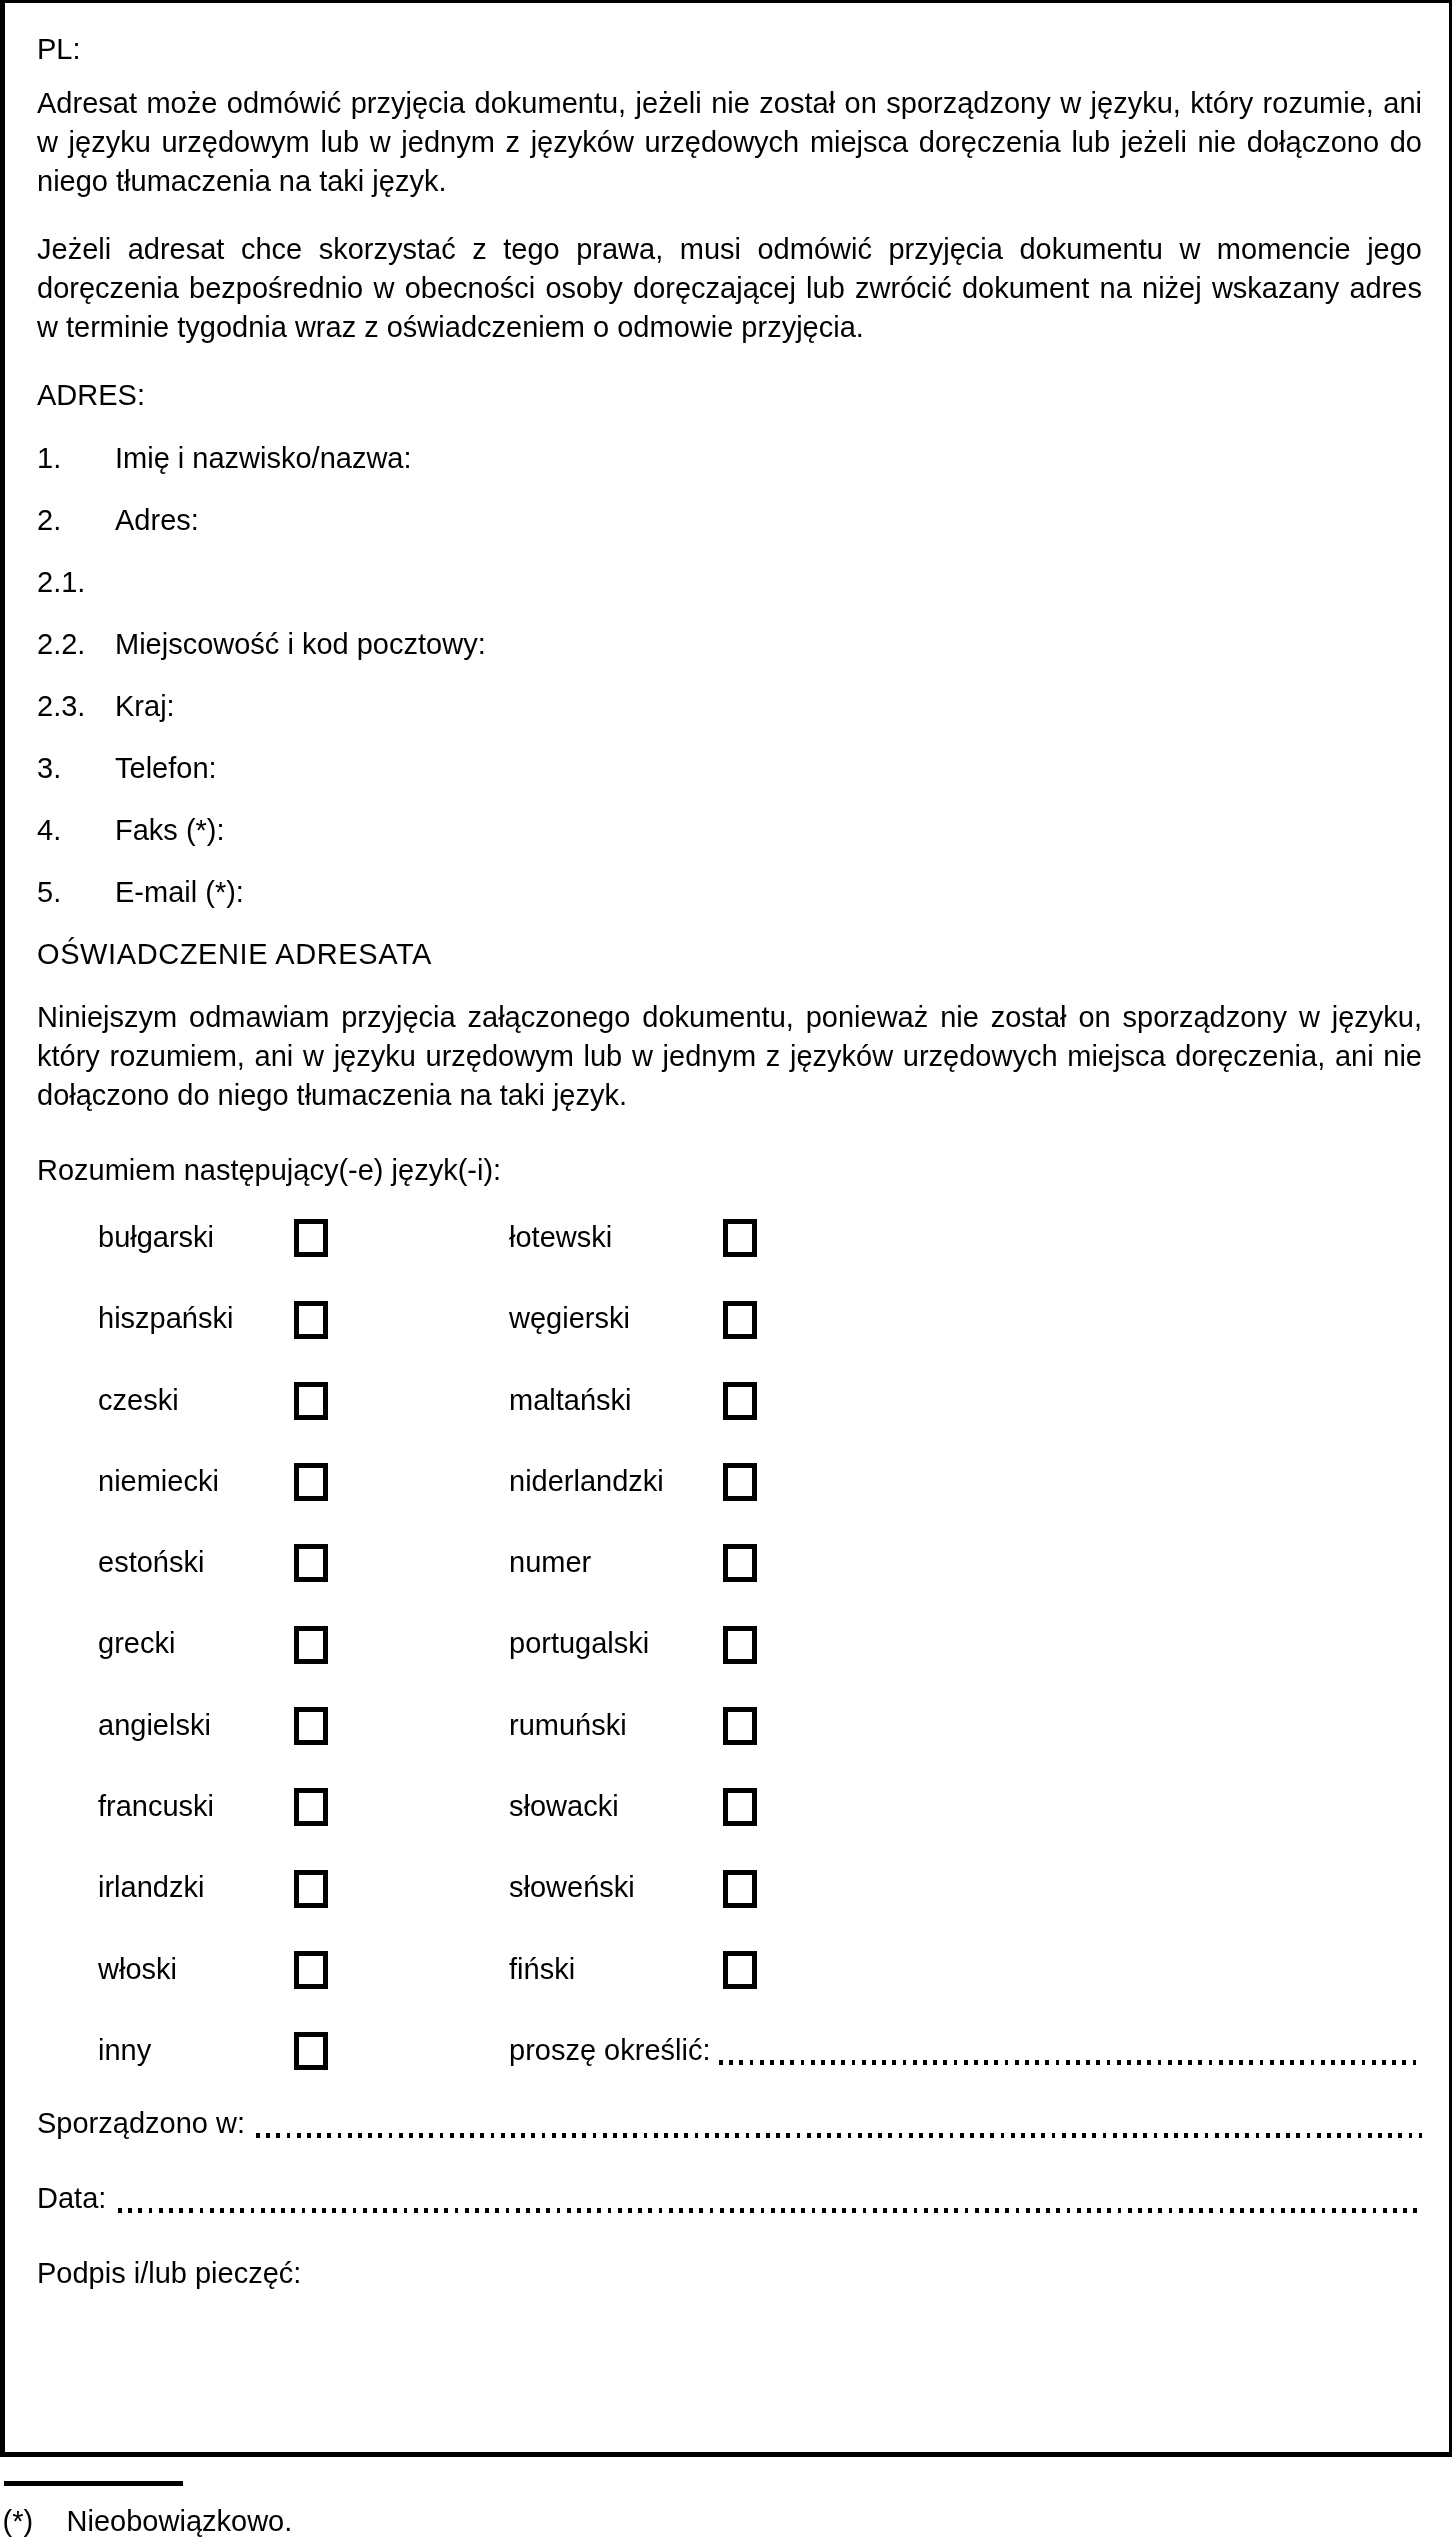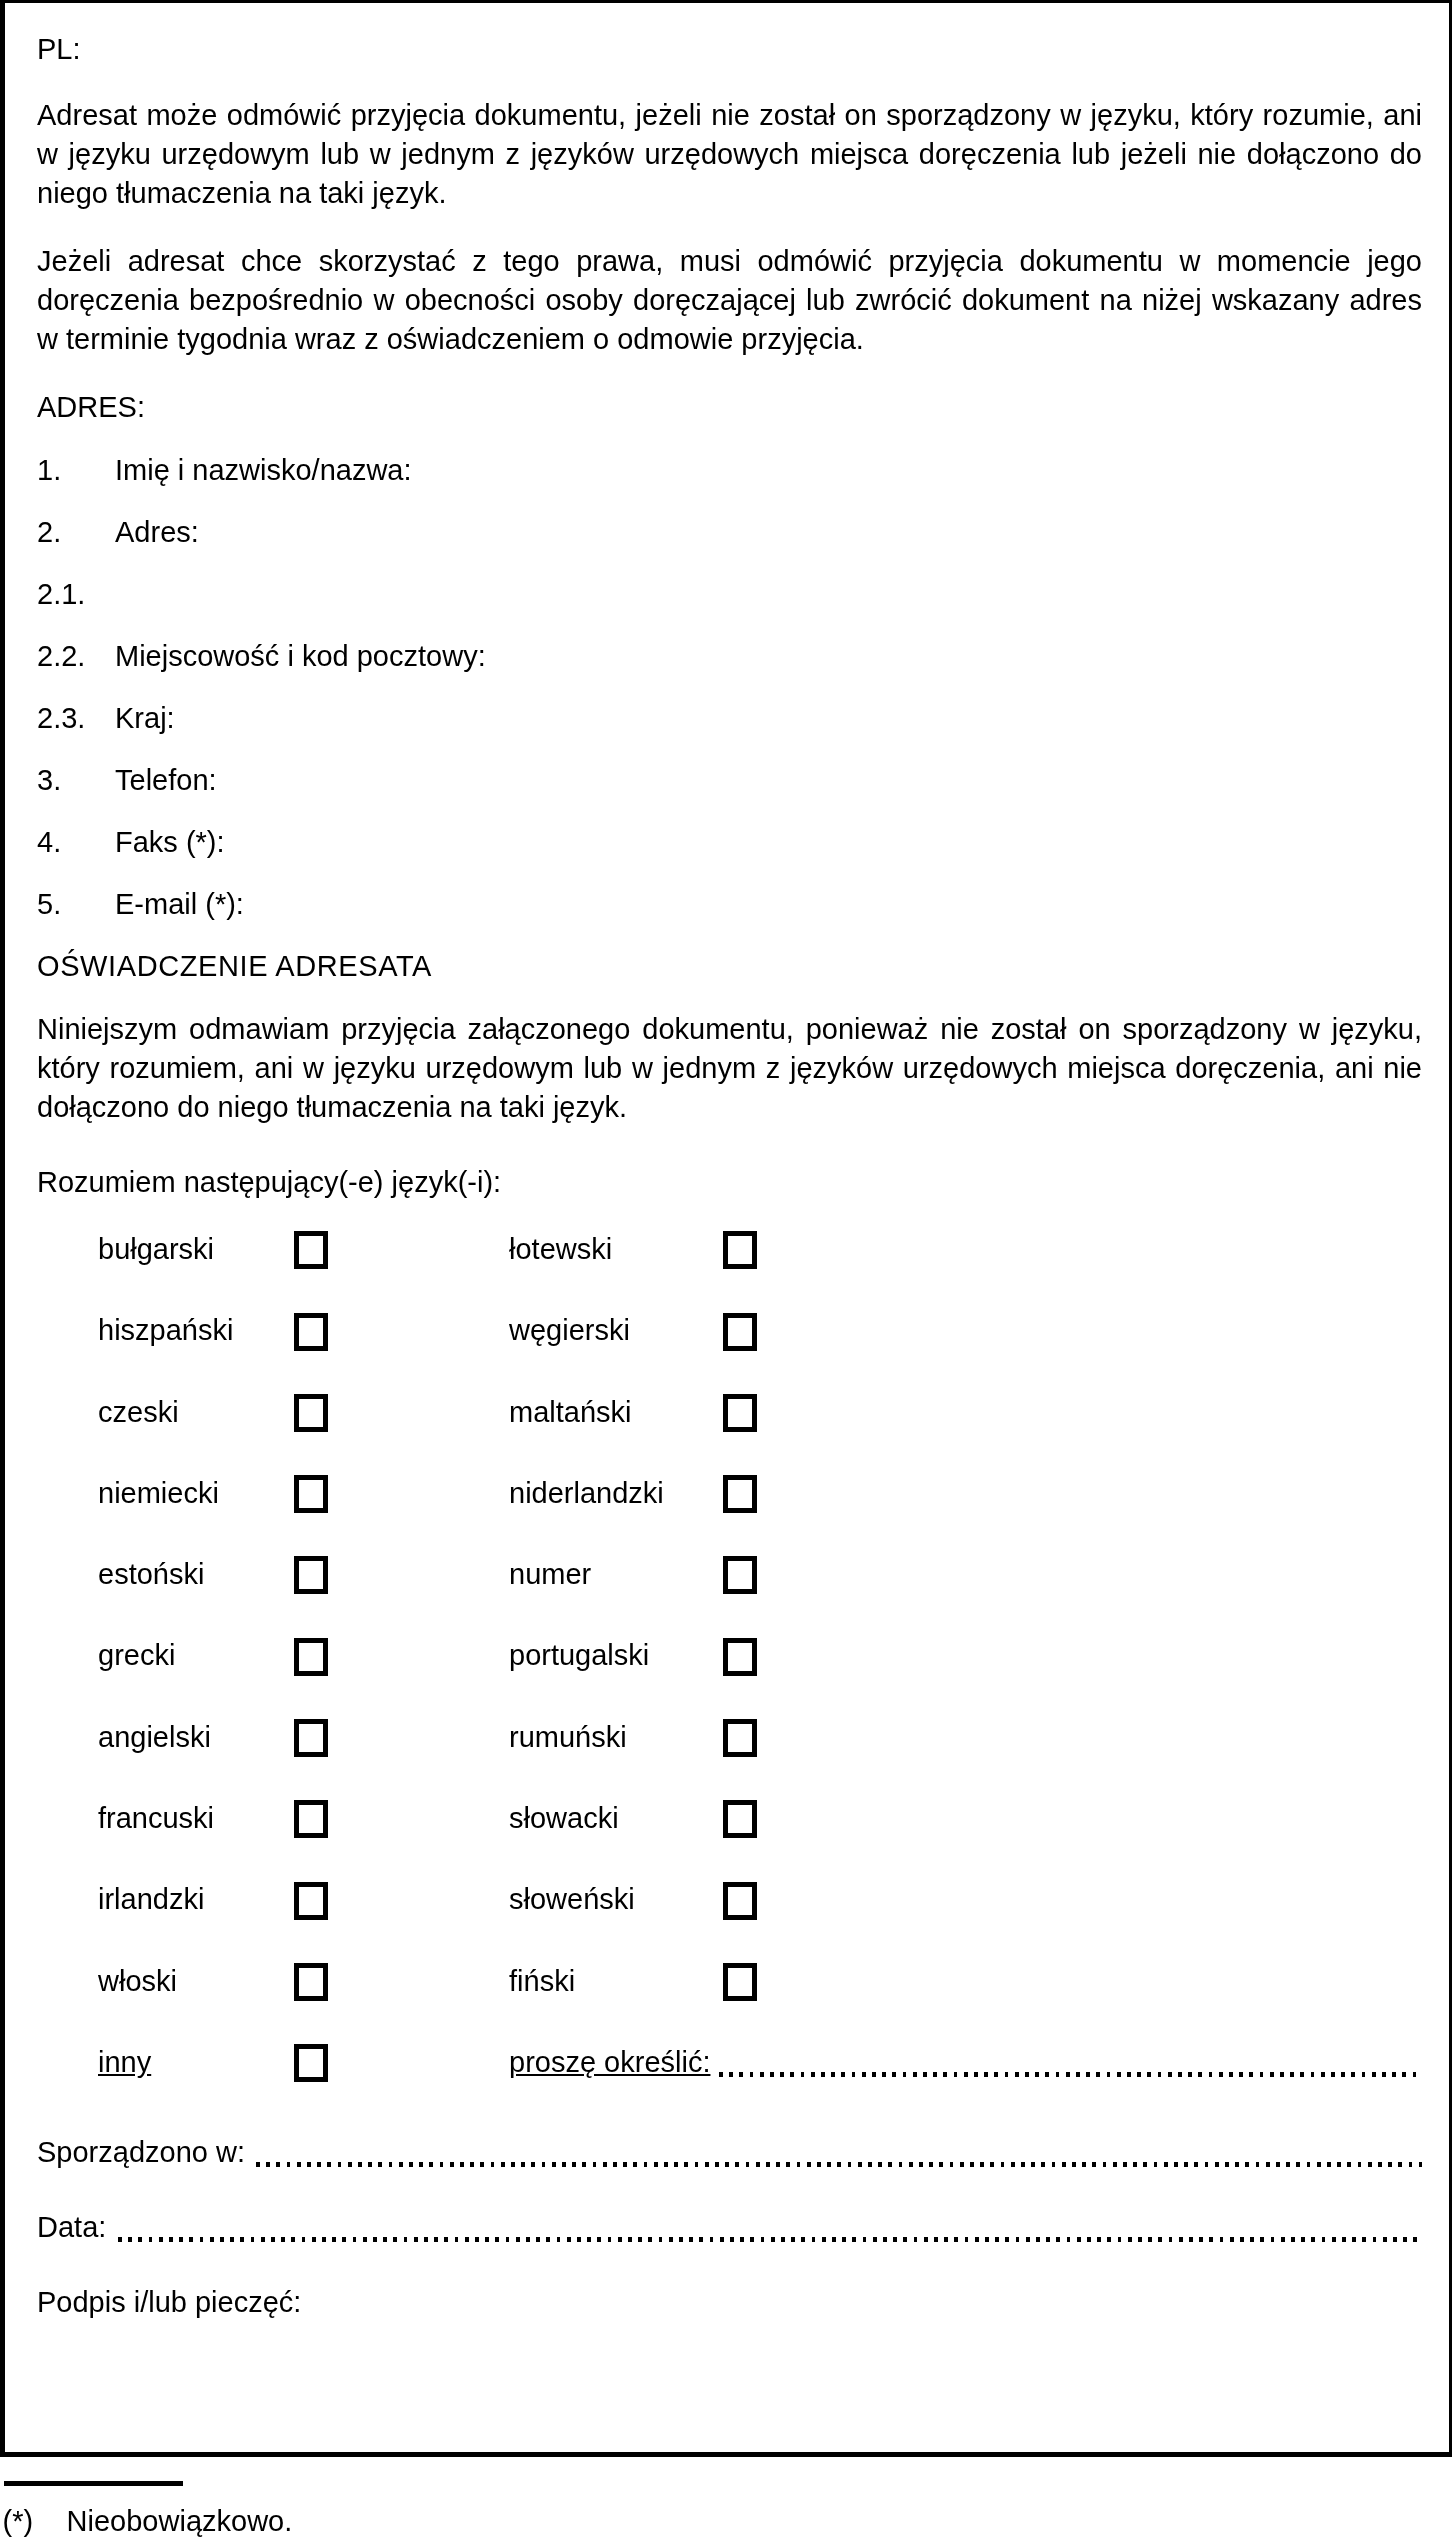--- a/index.html
+++ b/index.html
@@ -14,21 +14,21 @@
     position: absolute; left: 0; top: 0;
     width: 1453px; height: 2457px;
     box-sizing: border-box;
     border: solid #000;
     border-width: 3.8px 4.5px 5.7px 5.1px;
     padding: 27px 27px 0 32px;
     overflow: hidden;
     background: #fff;
   }
   .txt { font-size: 29px; line-height: 39px; }
-  .pl-code { margin-bottom: 27px; }
+  .pl-code { margin-bottom: 15px; }
   .para { margin: 0 0 29px 0; text-align: justify; }
   .heading { margin: 0 0 24px 0; }
   .addr-item { display: flex; margin-bottom: 23px; }
   .addr-num { width: 78px; flex: 0 0 78px; }
   .decl-heading { margin: 0 0 24px 0; letter-spacing: 0.6px; }
   .decl-para { margin: 0 0 36px 0; text-align: justify; }
   .langs-intro { margin: 0 0 28px 0; }
   .lang-row { display: flex; align-items: flex-start; margin-bottom: 42px; }
   .lang-cell-1 { margin-left: 61px; width: 196px; flex: 0 0 196px; }
   .lang-cell-2 { margin-left: 181px; width: 214px; flex: 0 0 214px; }
@@ -42,21 +42,21 @@
   }
   .dotline {
     flex: 1 1 auto;
     height: 4.5px;
     align-self: flex-end;
     margin-bottom: 5.7px;
     background-image: repeating-linear-gradient(to right, #000 0 3.8px, transparent 3.8px 10.2px);
   }
   .field-row { display: flex; margin-bottom: 36px; }
   .field-label { white-space: nowrap; margin-right: 11.5px; }
-  .other-row { margin-bottom: 51px; text-decoration: underline; }
+  .other-row { margin-bottom: 34px; }
   .footnote-sep {
     position: absolute; left: 3.8px; top: 2481px;
     width: 179px; height: 4.5px; background: #000;
   }
   .footnote { position: absolute; left: 2.6px; top: 2502px; display: flex; }
   .footnote-marker { width: 64px; flex: 0 0 64px; }
 </style>
 </head>
 <body>
 

